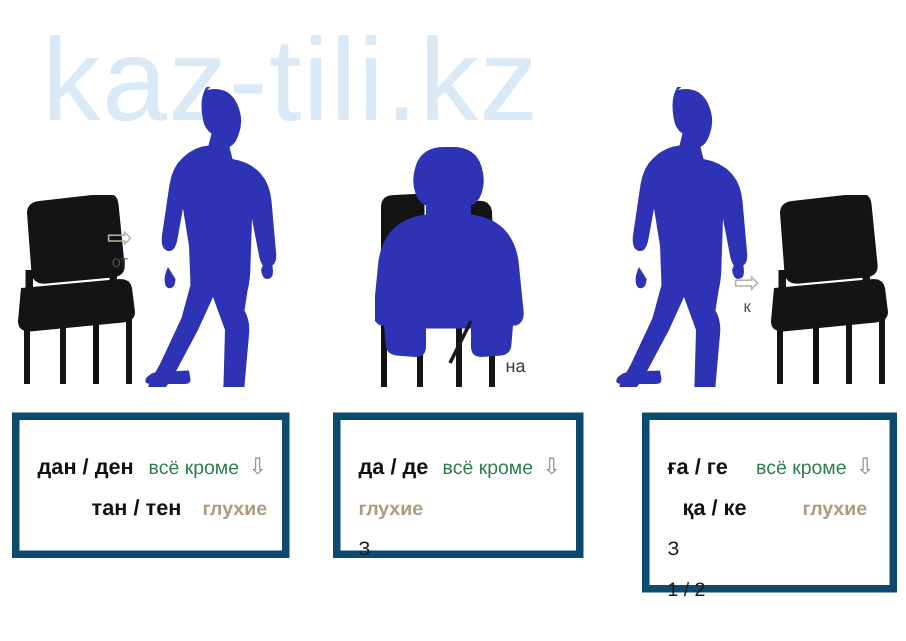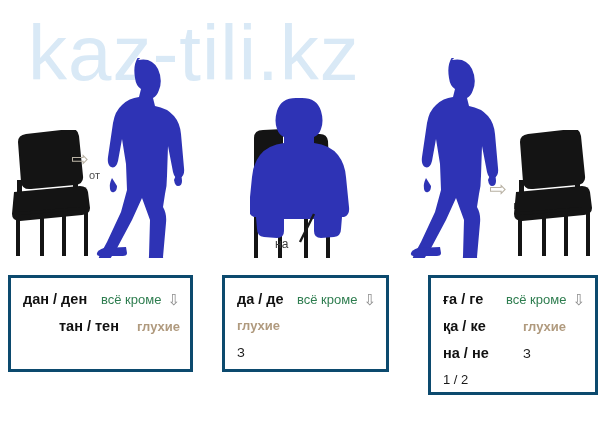--- a/index.html
+++ b/index.html
@@ -52,37 +52,36 @@
     font-size: 21px;
     line-height: 18px;
     color: #b9b2a4;
     display: block;
   }
   .scene-arrow .cap {
     display: block;
     font-size: 11px;
     color: #4d4d4d;
     margin-top: 1px;
-    text-align: right;
   }
 
   
   .pointer-label {
     position: absolute;
     font-size: 12px;
     color: #3b3b3b;
   }
 
   
   .tbl {
     position: absolute;
     background: #ffffff;
-    border: 3px solid #0c4a6e;
+    border: 5px solid #0c4a6e;
     box-sizing: border-box;
-    padding: 13px 10px 7px 12px;
+    padding: 24px 10px 7px 12px;
   }
   .row {
     display: flex;
     align-items: baseline;
     height: 27px;
   }
   .key {
     font-size: 14.5px;
     font-weight: bold;
     color: #111111;
@@ -165,21 +164,21 @@
       <svg width="104" height="146" viewBox="0 0 104 146">
         <g fill="#2e33b5">
           <path d="M52 2 q15 0 19 13 q3 10 0 18 q-2 6 -7 8 l0 6 q16 2 24 12 q7 9 8 22 l3 30 q1 8 -5 10 l-2 0 l-1 12 q0 7 -7 8 l-13 1 q-7 0 -7 -7 l0 -12 l-30 0 l0 12 q0 7 -7 7 l-13 -1 q-7 -1 -7 -8 l-1 -12 l-2 0 q-6 -2 -5 -10 l3 -30 q1 -13 8 -22 q8 -10 24 -12 l0 -6 q-5 -2 -7 -8 q-3 -8 0 -18 q4 -13 19 -13 z"></path>
         </g>
       </svg>
     </div>
 
     <svg style="position:absolute; left:292px; top:212px;" width="30" height="34">
       <line x1="22" y1="2" x2="8" y2="30" stroke="#1a1a1a" stroke-width="2.4"></line>
     </svg>
-    <div class="pointer-label" style="left:275px; top:237px;">на</div>
+    <div class="pointer-label" style="left:305px; top:237px;padding-left:32px;">на</div>
 
     <div class="figure" style="left:408px; top:58px;">
       <svg width="104" height="200" viewBox="0 0 104 200">
         <g fill="#2e33b5">
           <path d="M44 2 q14 -3 20 9 q5 11 1 21 q-2 6 -6 8 l2 8 q12 2 19 10 q6 7 7 18 l3 34 q1 8 -4 10 q-5 2 -7 -6 l-5 -26 l-1 30 q0 10 -2 18 l-2 13 q4 7 3 16 l-3 34 l2 12 q1 5 -4 6 l-9 0 q-4 0 -4 -5 l1 -14 l1 -36 l-8 -22 l-10 22 l-16 30 l-8 12 q-3 4 -7 1 q-4 -3 -1 -8 l7 -13 l14 -30 l6 -22 l-1 -26 l-4 -25 l-4 22 q-2 8 -7 6 q-4 -2 -3 -10 l5 -34 q2 -12 9 -18 q7 -7 17 -8 l2 -8 q-5 -3 -6 -11 q-2 -12 2 -19 q3 -6 10 -7 z"></path>
           <path d="M18 120 q-3 6 -2 11 q1 4 4 3 q3 -1 3 -6 z"></path>
           <path d="M84 112 q4 5 4 11 q0 5 -4 5 q-3 0 -4 -6 z"></path>
           <path d="M10 190 q-6 2 -7 5 q-1 3 4 3 l22 0 q4 0 4 -3 l-1 -6 z"></path>
         </g>
       </svg>
@@ -246,27 +245,26 @@
 
   <div class="tbl" style="left:428px; top:275px; width:170px; height:120px;">
     <div class="row">
       <span class="key" style="width:80px;">ға / ге</span>
       <span class="val">
         <span class="green">всё кроме</span>
         <span class="down">⇩</span>
       </span>
     </div>
     <div class="row">
-      <span class="key" style="width:80px;">қа / ке</span>
+      <span class="key" style="width:80px;margin-left:10px;">қа / ке</span>
       <span class="val">
         <span class="tan">глухие</span>
       </span>
     </div>
     <div class="row">
-      <span class="key" style="width:80px;">на / не</span>
       <span class="val">
         <span class="plain">З</span>
       </span>
     </div>
     <div class="row">
       <span class="val">
         <span class="plain">1 / 2</span>
       </span>
     </div>
   </div>

